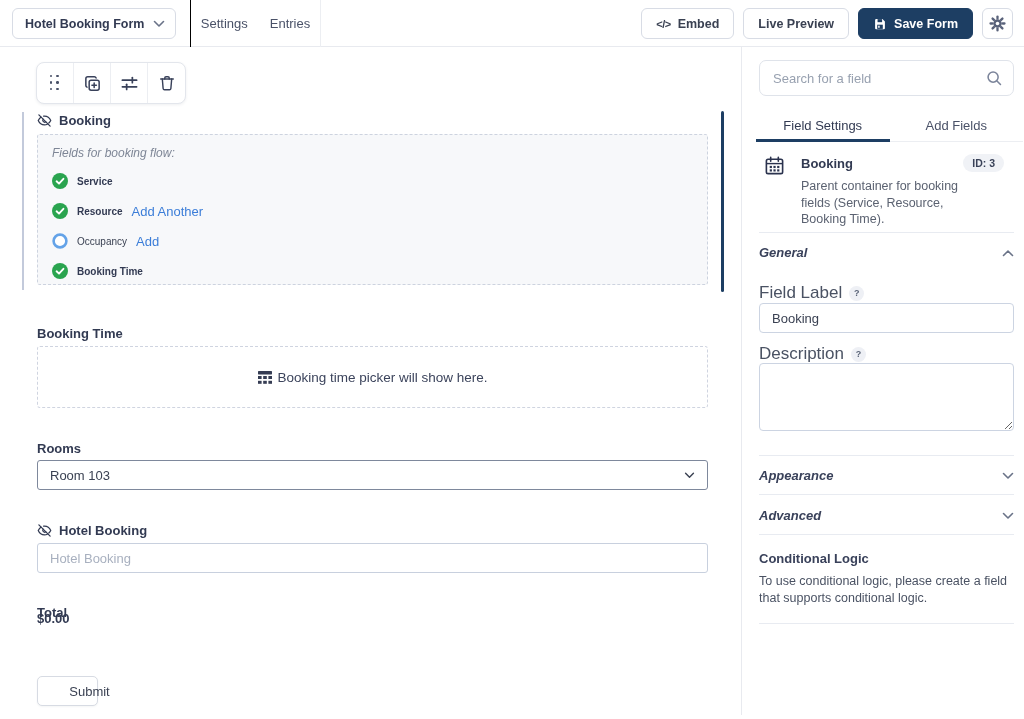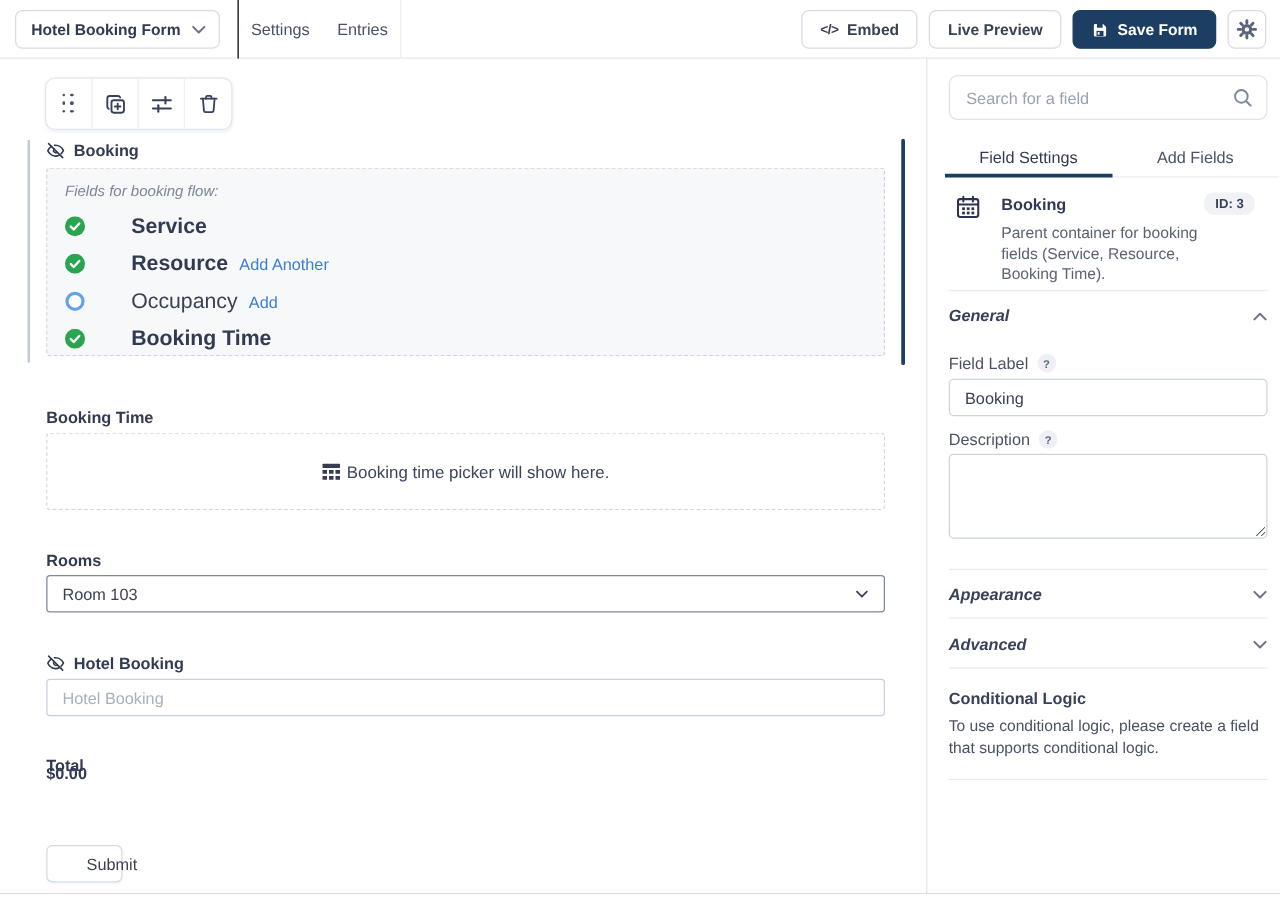--- a/index.html
+++ b/index.html
@@ -1,17 +1,17 @@
 <!DOCTYPE html>
 <html><head>
 <meta charset="utf-8">
 <style>
   * { margin:0; padding:0; box-sizing:border-box; }
   html,body { font-family:"Liberation Sans","DejaVu Sans",sans-serif; background:#fff; }
-  .app { position:relative; width:1024px; height:715px; background:#ef4444; overflow:hidden; color:#39415a; }
+  .app { position:relative; width:1024px; height:715px; background:#a21caf; overflow:hidden; color:#39415a; }
 
   
   .topbar { position:absolute; left:0; top:0; width:1024px; height:47px; background:#fff; border-bottom:1px solid #e8eaef; }
   .form-select { position:absolute; left:12px; top:8px; width:164px; height:31px; border:1px solid #d8dce5; border-radius:6px; background:#fff; display:flex; align-items:center; justify-content:space-between; padding:0 10px 0 12px; cursor:pointer; }
   .form-select .fs-label { font-size:12.5px; font-weight:700; color:#323a52; }
   .topbar-tabs { position:absolute; left:190px; top:0; height:47px; width:131px; border-left:1px solid #000000; border-right:1px solid #eceef2; display:flex; align-items:center; justify-content:center; gap:22px; }
   .topbar-tab { font-size:13px; color:#4a5268; cursor:pointer; }
   .tb-actions { position:absolute; right:11px; top:8px; display:flex; gap:9px; align-items:center; }
   .btn { display:flex; align-items:center; justify-content:center; gap:7px; height:31px; border:1px solid #d8dce5; border-radius:6px; background:#fff; font-size:12.5px; font-weight:600; color:#3a4152; cursor:pointer; padding:0 14px; }
   .btn-save { background:#1d3e63; border-color:#1d3e63; color:#fff; }
@@ -31,21 +31,21 @@
   .sel-accent-left { position:absolute; left:22px; top:65px; width:2px; height:178px; background:#c3cadb; }
   .sel-accent-right { position:absolute; left:721px; top:64px; width:3px; height:181px; background:#1d3e63; border-radius:2px; }
 
   .fld-label-row { display:flex; align-items:center; gap:7px; }
   .fld-label { font-size:13px; font-weight:700; color:#323a52; }
 
   .booking-group-label { position:absolute; left:37px; top:66px; }
   .booking-box { position:absolute; left:37px; top:87px; width:671px; height:151px; background:#f7f8fa; border:1px dashed #cdd3df; border-radius:3px; padding:11px 14px; }
   .bg-hint { font-size:12px; font-style:italic; color:#7e8696; margin-bottom:6px; }
   .fg-row { display:flex; align-items:center; gap:9px; height:30px; }
-  .fg-name { font-size:17px; font-weight:700; color:#323a52;margin-left:28px; }
+  .fg-name { font-size:10px; font-weight:700; color:#323a52; }
   .fg-name.reg { font-weight:400; color:#3a4152; }
   .fg-link { font-size:13px; color:#3b7dd8; cursor:pointer; text-decoration:none; font-weight:500; }
   .st-icon { width:16px; height:16px; display:inline-flex; }
 
   .bt-label { position:absolute; left:37px; top:279px; }
   .bt-preview { position:absolute; left:37px; top:299px; width:671px; height:62px; border:1px dashed #cfd4e0; border-radius:3px; background:#fff; display:flex; align-items:center; justify-content:center; gap:4px; }
   .bt-preview-text { font-size:13.5px; color:#3c445c; }
 
   .rooms-label { position:absolute; left:37px; top:394px; }
   .rooms-select { position:absolute; left:37px; top:413px; width:671px; height:30px; border:1px solid #7e889c; border-radius:3px; background:#fff; display:flex; align-items:center; justify-content:space-between; padding:0 12px; cursor:pointer; }
@@ -78,21 +78,21 @@
   .finfo-name { position:absolute; left:37px; top:2px; font-size:13px; font-weight:700; color:#323a52; }
   .finfo-badge { position:absolute; right:5px; top:0; background:#f0f2f6; border-radius:10px; padding:3px 9px; font-size:10.5px; font-weight:700; color:#3a4258; }
   .finfo-desc { position:absolute; left:37px; top:24px; width:178px; font-size:12.5px; line-height:1.32; color:#5b6271; }
 
   .divider { position:absolute; left:17px; width:255px; height:1px; background:#e8ebf1; }
 
   .sec-head { position:absolute; left:17px; width:255px; display:flex; align-items:center; justify-content:space-between; cursor:pointer;font-style:italic; }
   .sec-head .sh-label { font-size:13px; font-weight:600; color:#39415a; }
 
   .ctl-label-row { position:absolute; left:17px; display:flex; align-items:center; gap:7px; }
-  .ctl-label { font-size:13px; color:#4a5263; }
+  .ctl-label { font-size:17px; color:#4a5263; }
   .help-badge { width:15px; height:15px; border-radius:50%; background:#eef0f5; color:#5a6478; font-size:9px; font-weight:700; display:inline-flex; align-items:center; justify-content:center; cursor:pointer; }
 
   .sb-input { position:absolute; left:17px; width:255px; height:30px; border:1px solid #ccd4e2; border-radius:4px; }
   .sb-textarea { position:absolute; left:17px; top:316px; width:255px; height:68px; border:1px solid #ccd4e2; border-radius:4px; resize:both; font-family:inherit; font-size:13px; color:#3a4152; padding:6px 10px; outline:none; }
 
   .cl-title { position:absolute; left:17px; top:504px; font-size:13px; font-weight:600; color:#39415a; }
   .cl-msg { position:absolute; left:17px; top:526px; width:252px; font-size:12.5px; line-height:1.35; color:#4a5263; }
   .sb-bottom-divider { top:576px; }
 
   svg { display:block; }

